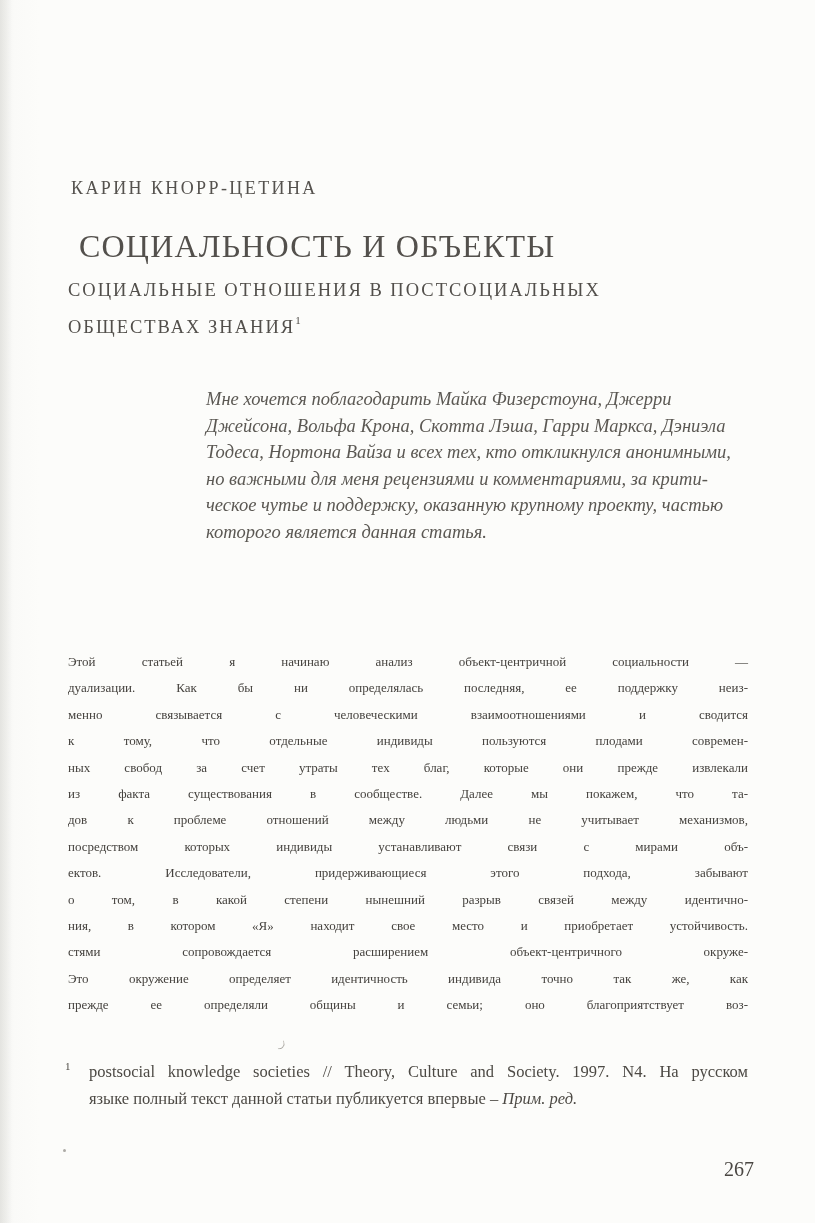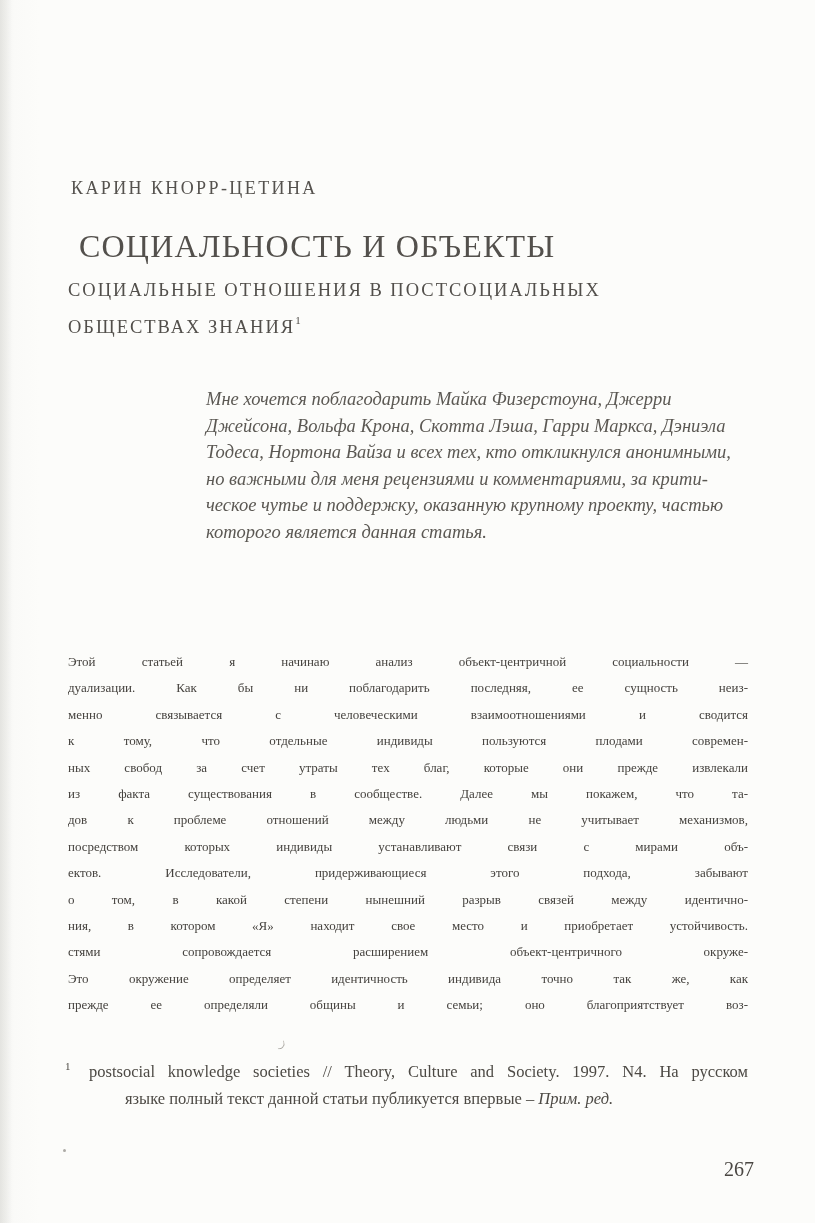--- a/index.html
+++ b/index.html
@@ -81,21 +81,20 @@
     line-height: 26.5px;
     color: #4c4944;
   }
   .footnote .fn-line {
     text-align: justify;
     text-align-last: justify;
   }
   .footnote .fn-line.fn-last {
     text-align: left;
     text-align-last: left;
-    margin-left: 36px;
   }
   .fn-marker {
     position: absolute;
     left: -24px;
     top: -6px;
     font-size: 11px;
     color: #4c4944;
   }
   .page-number {
     position: absolute;
@@ -158,21 +157,21 @@
       <div class="line">Джейсона, Вольфа Крона, Скотта Лэша, Гарри Маркса, Дэниэла</div>
       <div class="line">Тодеса, Нортона Вайза и всех тех, кто откликнулся анонимными,</div>
       <div class="line">но важными для меня рецензиями и комментариями, за крити-</div>
       <div class="line">ческое чутье и поддержку, оказанную крупному проекту, частью</div>
       <div class="line">которого является данная статья.</div>
     </div>
 
   <div class="body-text">
 
   <div class="line">Этой статьей я начинаю анализ объект-центричной социальности —</div>
-      <div class="line">дуализации. Как бы ни поблагодарить последняя, ее сущность неиз-</div>
+      <div class="line">дуализации. Как бы ни определялась последняя, ее поддержку неиз-</div>
       <div class="line">менно связывается с человеческими взаимоотношениями и сводится</div>
       <div class="line">к тому, что отдельные индивиды пользуются плодами современ-</div>
       <div class="line">ных свобод за счет утраты тех благ, которые они прежде извлекали</div>
       <div class="line">из факта существования в сообществе. Далее мы покажем, что та-</div>
       <div class="line">дов к проблеме отношений между людьми не учитывает механизмов,</div>
       <div class="line">посредством которых индивиды устанавливают связи с мирами объ-</div>
       <div class="line">ектов. Исследователи, придерживающиеся этого подхода, забывают</div>
       <div class="line">о том, в какой степени нынешний разрыв связей между идентично-</div>
       <div class="line">ния, в котором «Я» находит свое место и приобретает устойчивость.</div>
       <div class="line">стями сопровождается расширением объект-центричного окруже-</div>

